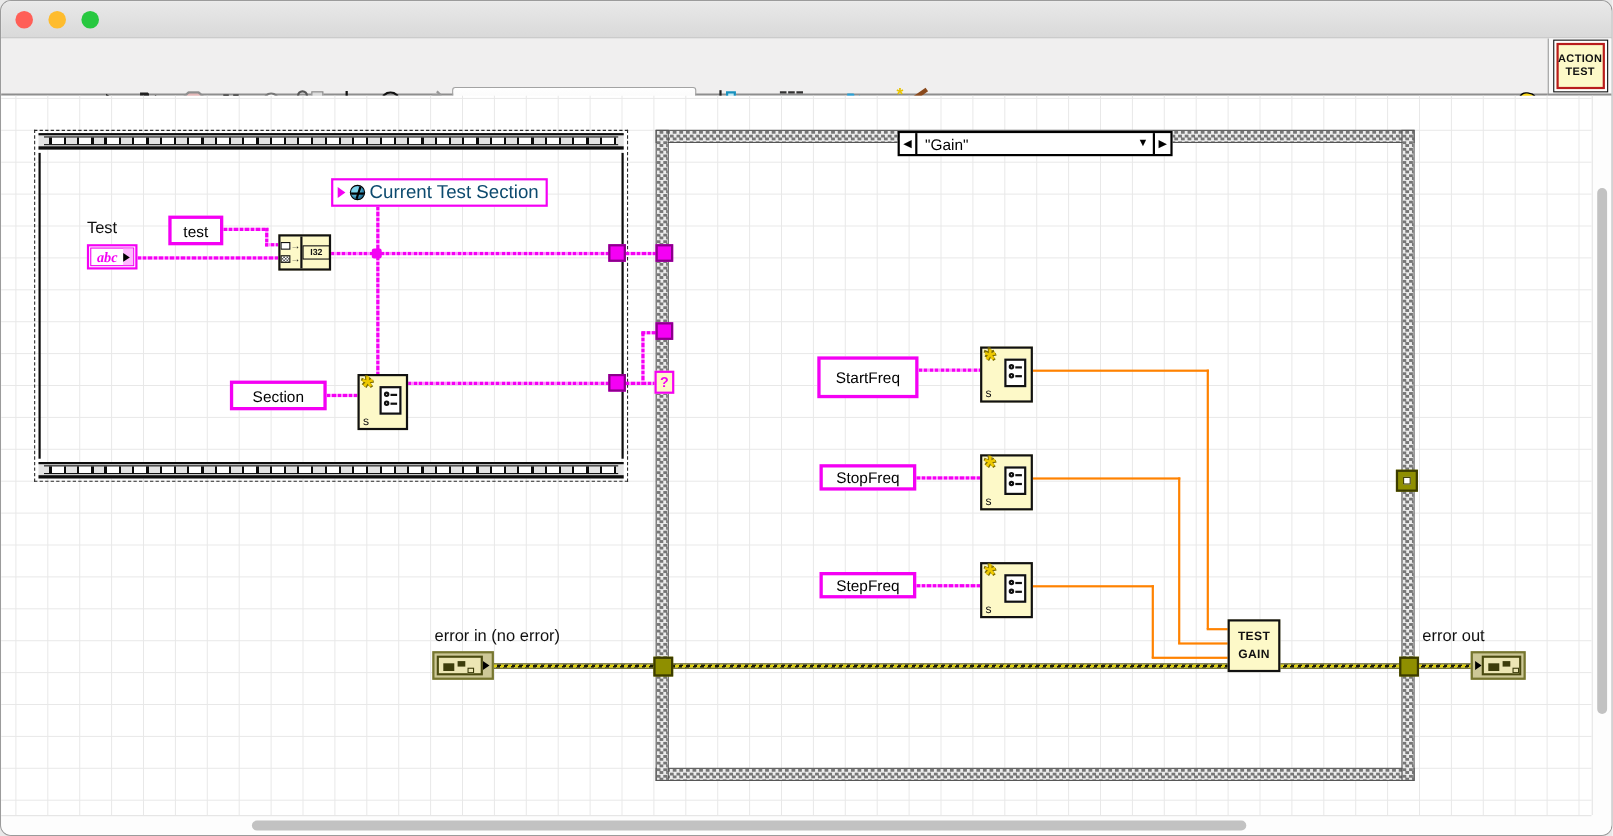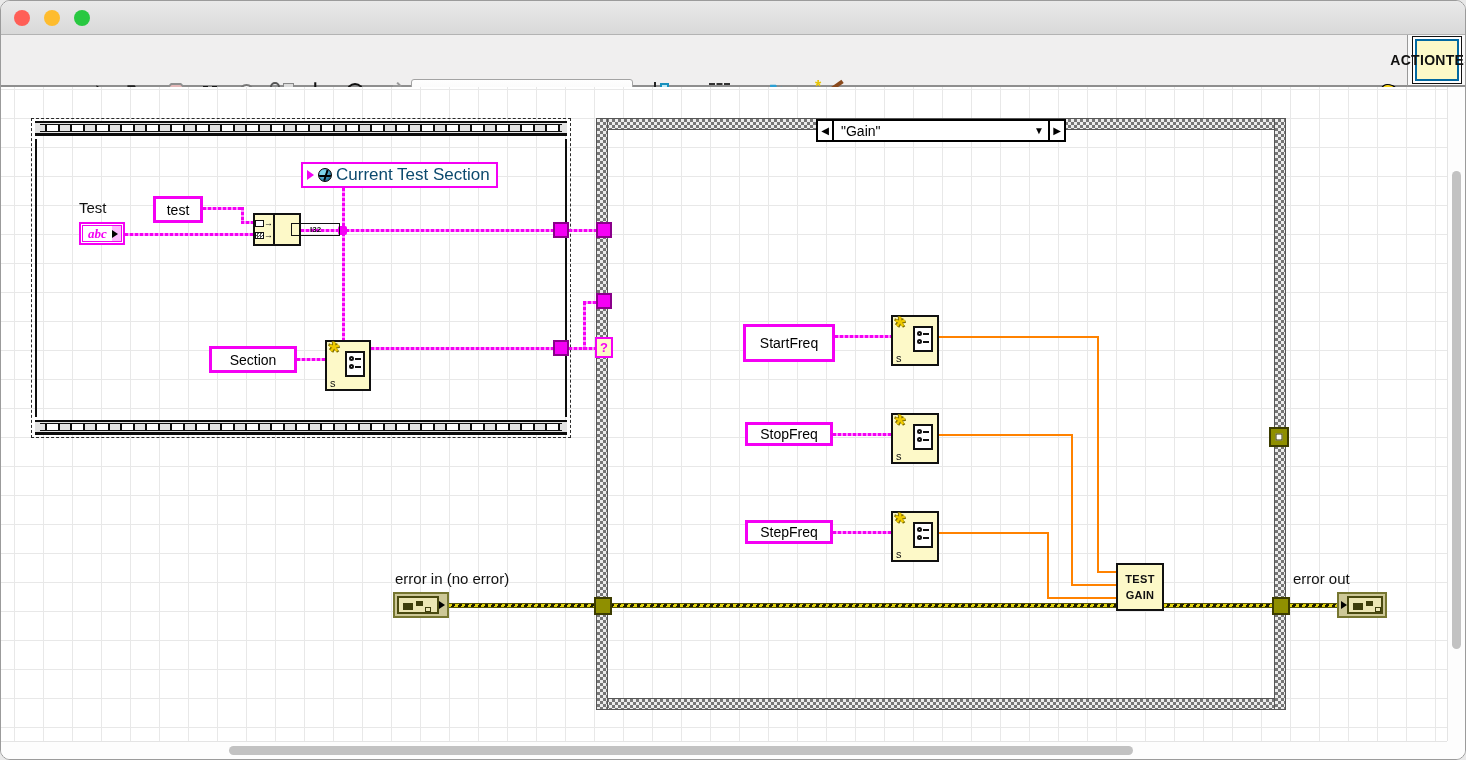--- a/index.html
+++ b/index.html
@@ -83,23 +83,23 @@
                  clip-path:polygon(15% 0,85% 0,100% 100%,0 100%); }
   .broom .spark { position:absolute; left:-1px; top:-3px; font-size:16px; font-weight:bold; color:#e8c400; }
   .help-q { position:absolute; left:1372px; top:40px; width:30px; height:40px;
             font-size:27px; font-weight:bold; color:#f6d414; transform:rotate(8deg);
             text-shadow:-1px -1px 0 #000,1px -1px 0 #000,-1px 1px 0 #000,1px 1px 0 #000;
             display:flex; align-items:center; justify-content:center; }
   .vi-btn-panel { position:absolute; right:0; top:34px; width:58px; height:52px;
                   background:#fafafa; border-left:1px solid #999; border-bottom:2px solid #8e8e8e;
                   display:flex; align-items:center; justify-content:center; }
   .vi-btn { width:50px; height:48px; border:1px solid #111; background:#fff; padding:2px; }
-  .vi-btn-in { width:100%; height:100%; border:2px solid #0369a1; background:#fdf9c8;
-               display:flex; flex-direction:row; align-items:center; justify-content:center;
-               font-size:14px; font-weight:bold; color:#111; letter-spacing:.3px; line-height:1.2; }
+  .vi-btn-in { width:100%; height:100%; border:2px solid #b91c1c; background:#fdf9c8;
+               display:flex; flex-direction:column; align-items:center; justify-content:center;
+               font-size:10px; font-weight:bold; color:#111; letter-spacing:.3px; line-height:1.2; }
 
   
   .diagram { position:absolute; left:0; top:86px; right:18px; bottom:18px; background:#fff;
              background-image:linear-gradient(#e8e8e8 1px,transparent 1px),
                               linear-gradient(90deg,#e8e8e8 1px,transparent 1px);
              background-size:29px 29px; background-position:13px 2px; overflow:hidden; }
 
   
   .seq { position:absolute; left:30px; top:31px; width:540px; height:320px; border:1px dashed #2a2a2a; }
   .film { position:absolute; left:3px; right:3px; height:15px; background:#e3e3e3;
@@ -174,21 +174,21 @@
   
   .match-node { position:absolute; left:252px; top:126px; width:48px; height:33px;
                 background:#fdf9c8; border:2px solid #111; display:flex; z-index:3; }
   .mn-left { width:21px; border-right:2px solid #111; display:flex; flex-direction:column;
              align-items:center; justify-content:space-evenly; }
   .mn-row { display:flex; align-items:center; }
   .mn-sq { width:9px; height:7px; border:1px solid #111; background:#fff; }
   .mn-sq.hatch { background:conic-gradient(#555 0 25%,#fff 0 50%,#555 0 75%,#fff 0) 0 0/3px 3px; }
   .mn-row::after { content:"→"; font-size:9px; font-weight:bold; color:#111; line-height:1; }
   .mn-right { flex:1; display:flex; align-items:center; justify-content:center; }
-  .mn-glyph { border:1px solid #111; font-size:8px; font-weight:bold; color:#111; padding:1px 18px; letter-spacing:0;margin-left:16px; }
+  .mn-glyph { border:1px solid #111; font-size:8px; font-weight:bold; color:#111; padding:1px 6px; letter-spacing:0; }
 
   
   .sel-term { position:absolute; left:594px; top:250px; width:18px; height:21px; background:#fdf9c8;
               border:2px solid #f400f4; color:#f400f4; font-weight:bold; font-size:13px;
               display:flex; align-items:center; justify-content:center; z-index:4; }
 
   
   .subvi { position:absolute; left:1115px; top:476px; width:48px; height:48px; background:#fdf9c8;
            border:2px solid #111; display:flex; flex-direction:column; align-items:center; justify-content:center;
            font-size:11px; font-weight:bold; color:#111; line-height:1.5; z-index:3; letter-spacing:.3px; }

